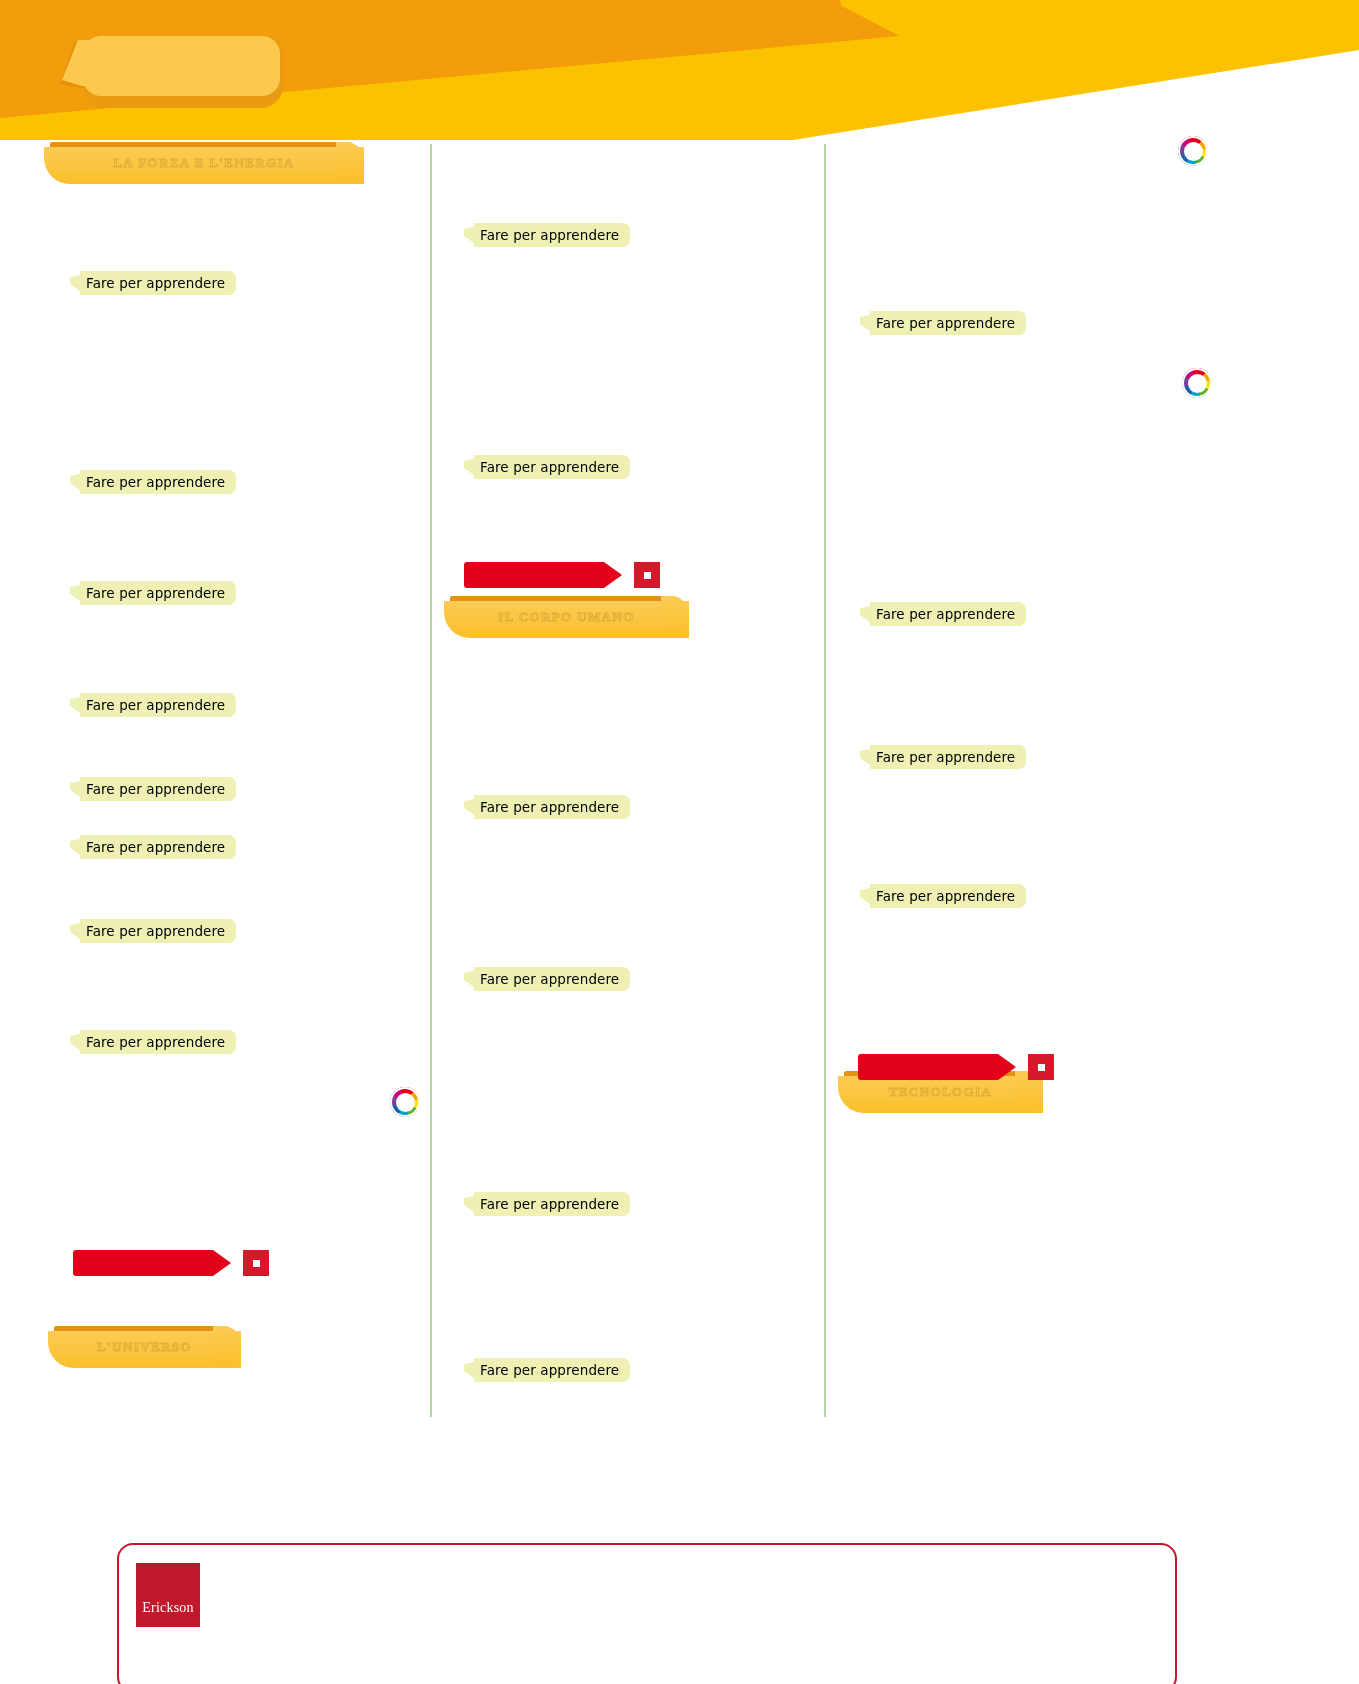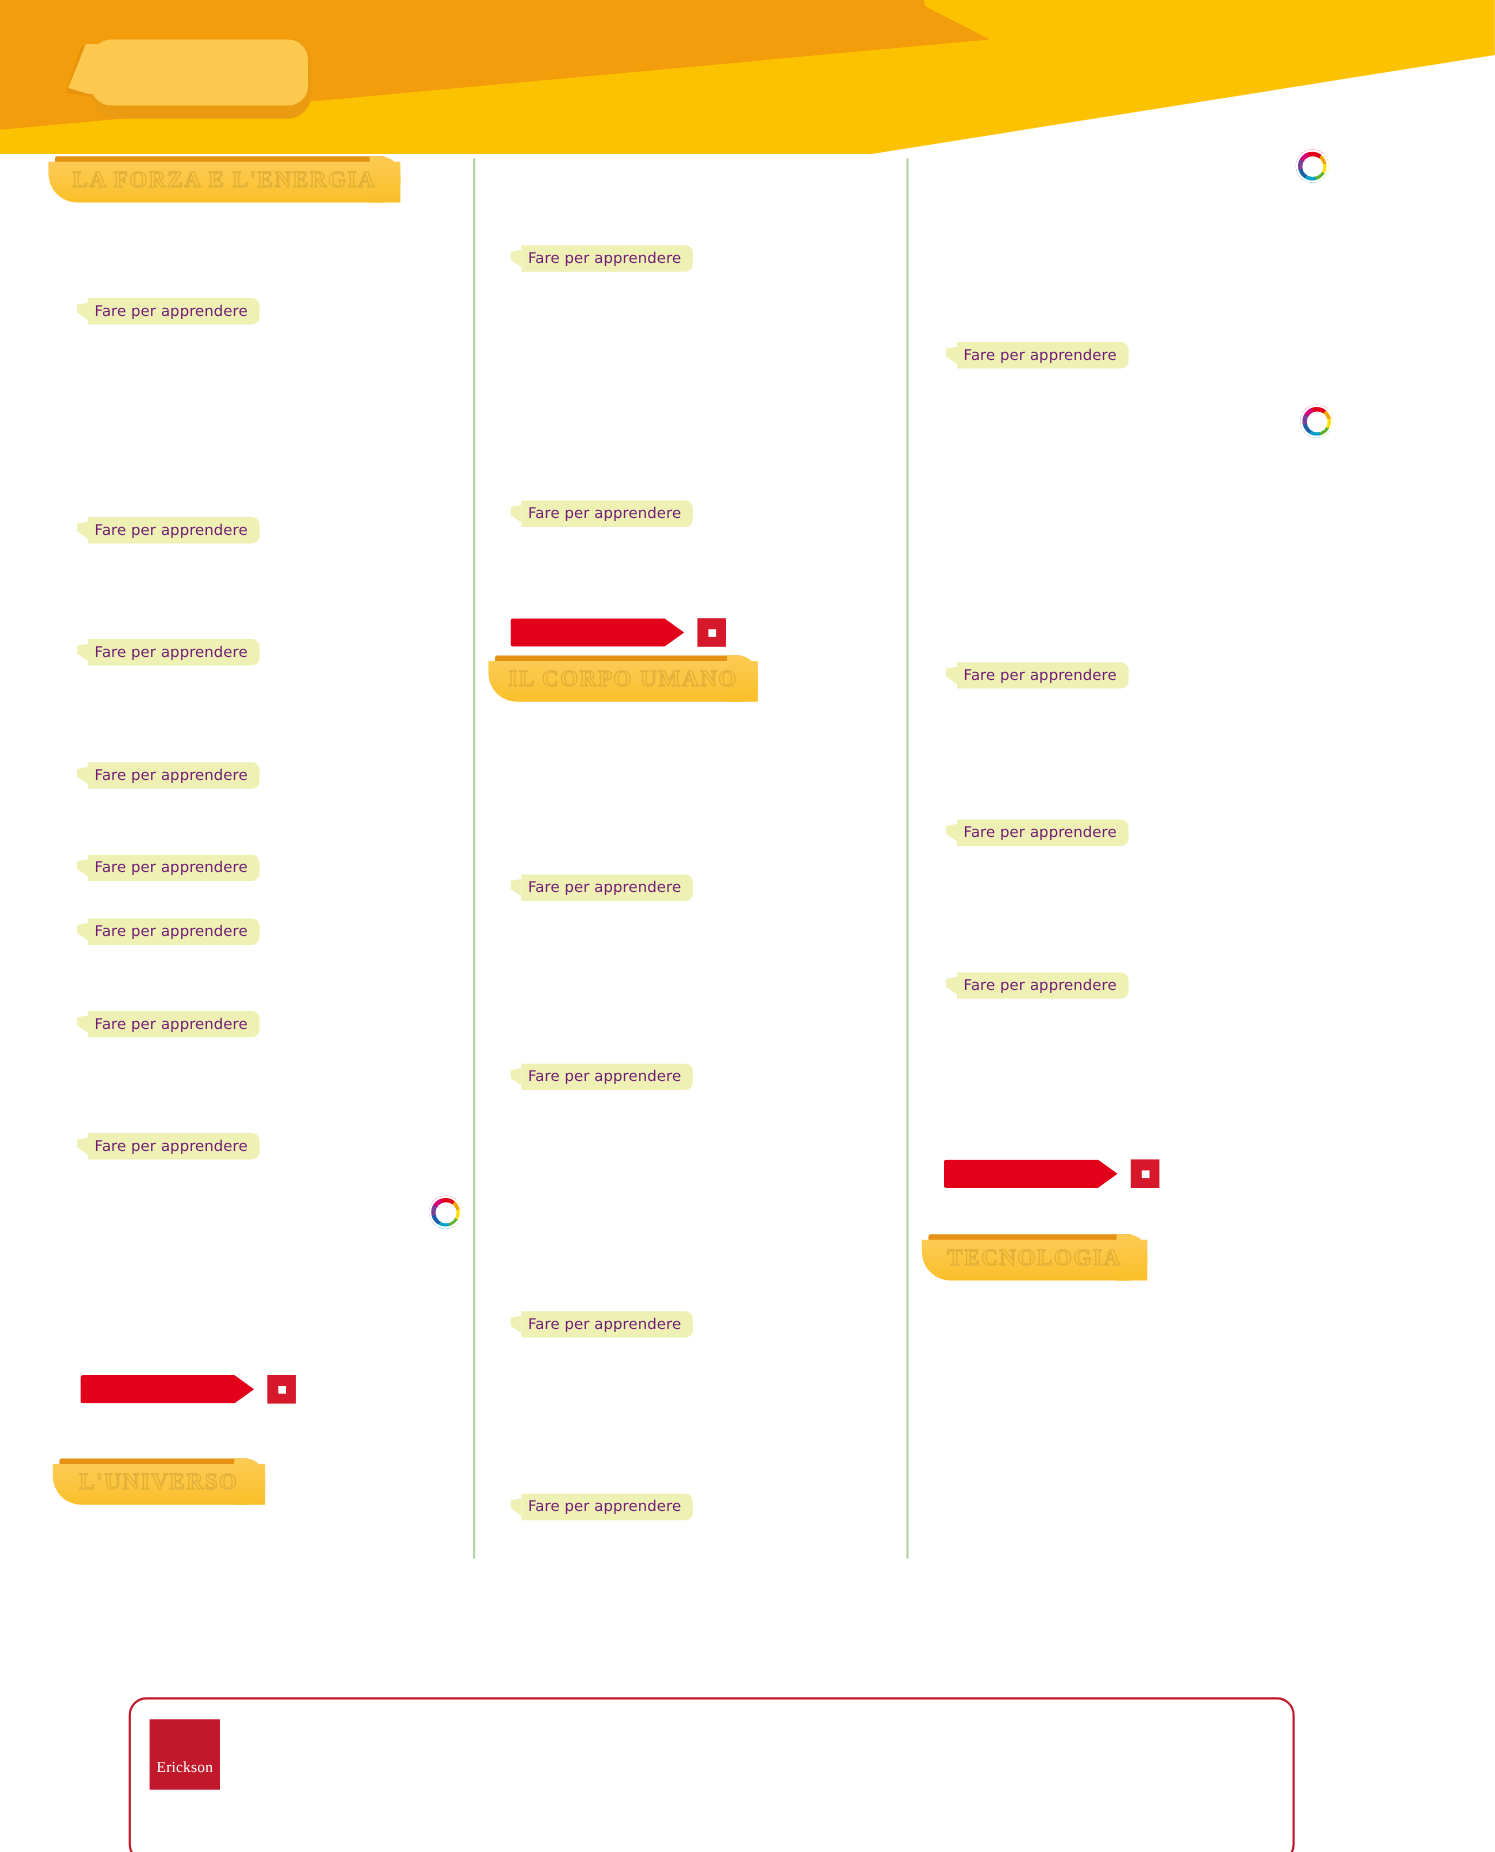--- a/index.html
+++ b/index.html
@@ -63,21 +63,21 @@
   }
   .banner .b-body:after{
     content:"";position:absolute;right:0;top:-5px;width:28px;height:42px;
     background:linear-gradient(180deg,#fccb54 0%,#fabf28 100%);
     border-radius:0 18px 18px 0;
   }
   .banner .b-text{
     position:absolute;left:0;top:0;right:0;bottom:0;
     display:flex;align-items:center;justify-content:center;
     font-family:"Liberation Serif", serif;
-    font-weight:bold;font-size:21px;letter-spacing:1.4px;
+    font-weight:bold;font-size:13px;letter-spacing:1.4px;
     color:rgba(250,196,40,0.25);
     -webkit-text-stroke:1px #e0ae3a;
     text-transform:uppercase;
     white-space:nowrap;
     z-index:3;
   }
 
   
   .tag{
     position:absolute;height:24px;
@@ -87,21 +87,21 @@
     width:10px;height:16px;flex:0 0 auto;
     background:#eef0b4;
     clip-path:polygon(0 2px, 10px 0, 10px 16px, 0 9px);
   }
   .tag .t-body{
     height:24px;background:#eef0b4;border-radius:0 7px 7px 0;
     display:flex;align-items:center;padding:0 11px 0 6px;
   }
   .tag .t-label{
     font-family:"DejaVu Sans", sans-serif;
-    font-size:13.5px;color:#701a75;white-space:nowrap;
+    font-size:13.5px;color:#000000;white-space:nowrap;
     letter-spacing:.1px;
   }
 
   
   .arrow-group{position:absolute;height:26px;display:flex;align-items:center;}
   .arrow-bar{
     height:26px;background:#e2001a;
     clip-path:polygon(0 0, calc(100% - 18px) 0, 100% 50%, calc(100% - 18px) 100%, 0 100%);
     border-radius:3px 0 0 3px;
   }
@@ -177,21 +177,21 @@
   <div class="b-body"></div>
   <div class="b-text">LA FORZA E L'ENERGIA</div>
 </div>
 
 <div class="banner" style="left:444px;top:596px;width:245px;">
   <div class="b-top"></div>
   <div class="b-body"></div>
   <div class="b-text">IL CORPO UMANO</div>
 </div>
 
-<div class="banner" style="left:838px;top:1122px;width:205px;">
+<div class="banner" style="left:838px;top:1071px;width:205px;">
   <div class="b-top"></div>
   <div class="b-body"></div>
   <div class="b-text">TECNOLOGIA</div>
 </div>
 
 <div class="banner" style="left:48px;top:1326px;width:193px;text-align:center;">
   <div class="b-top"></div>
   <div class="b-body"></div>
   <div class="b-text">L'UNIVERSO</div>
 </div>

